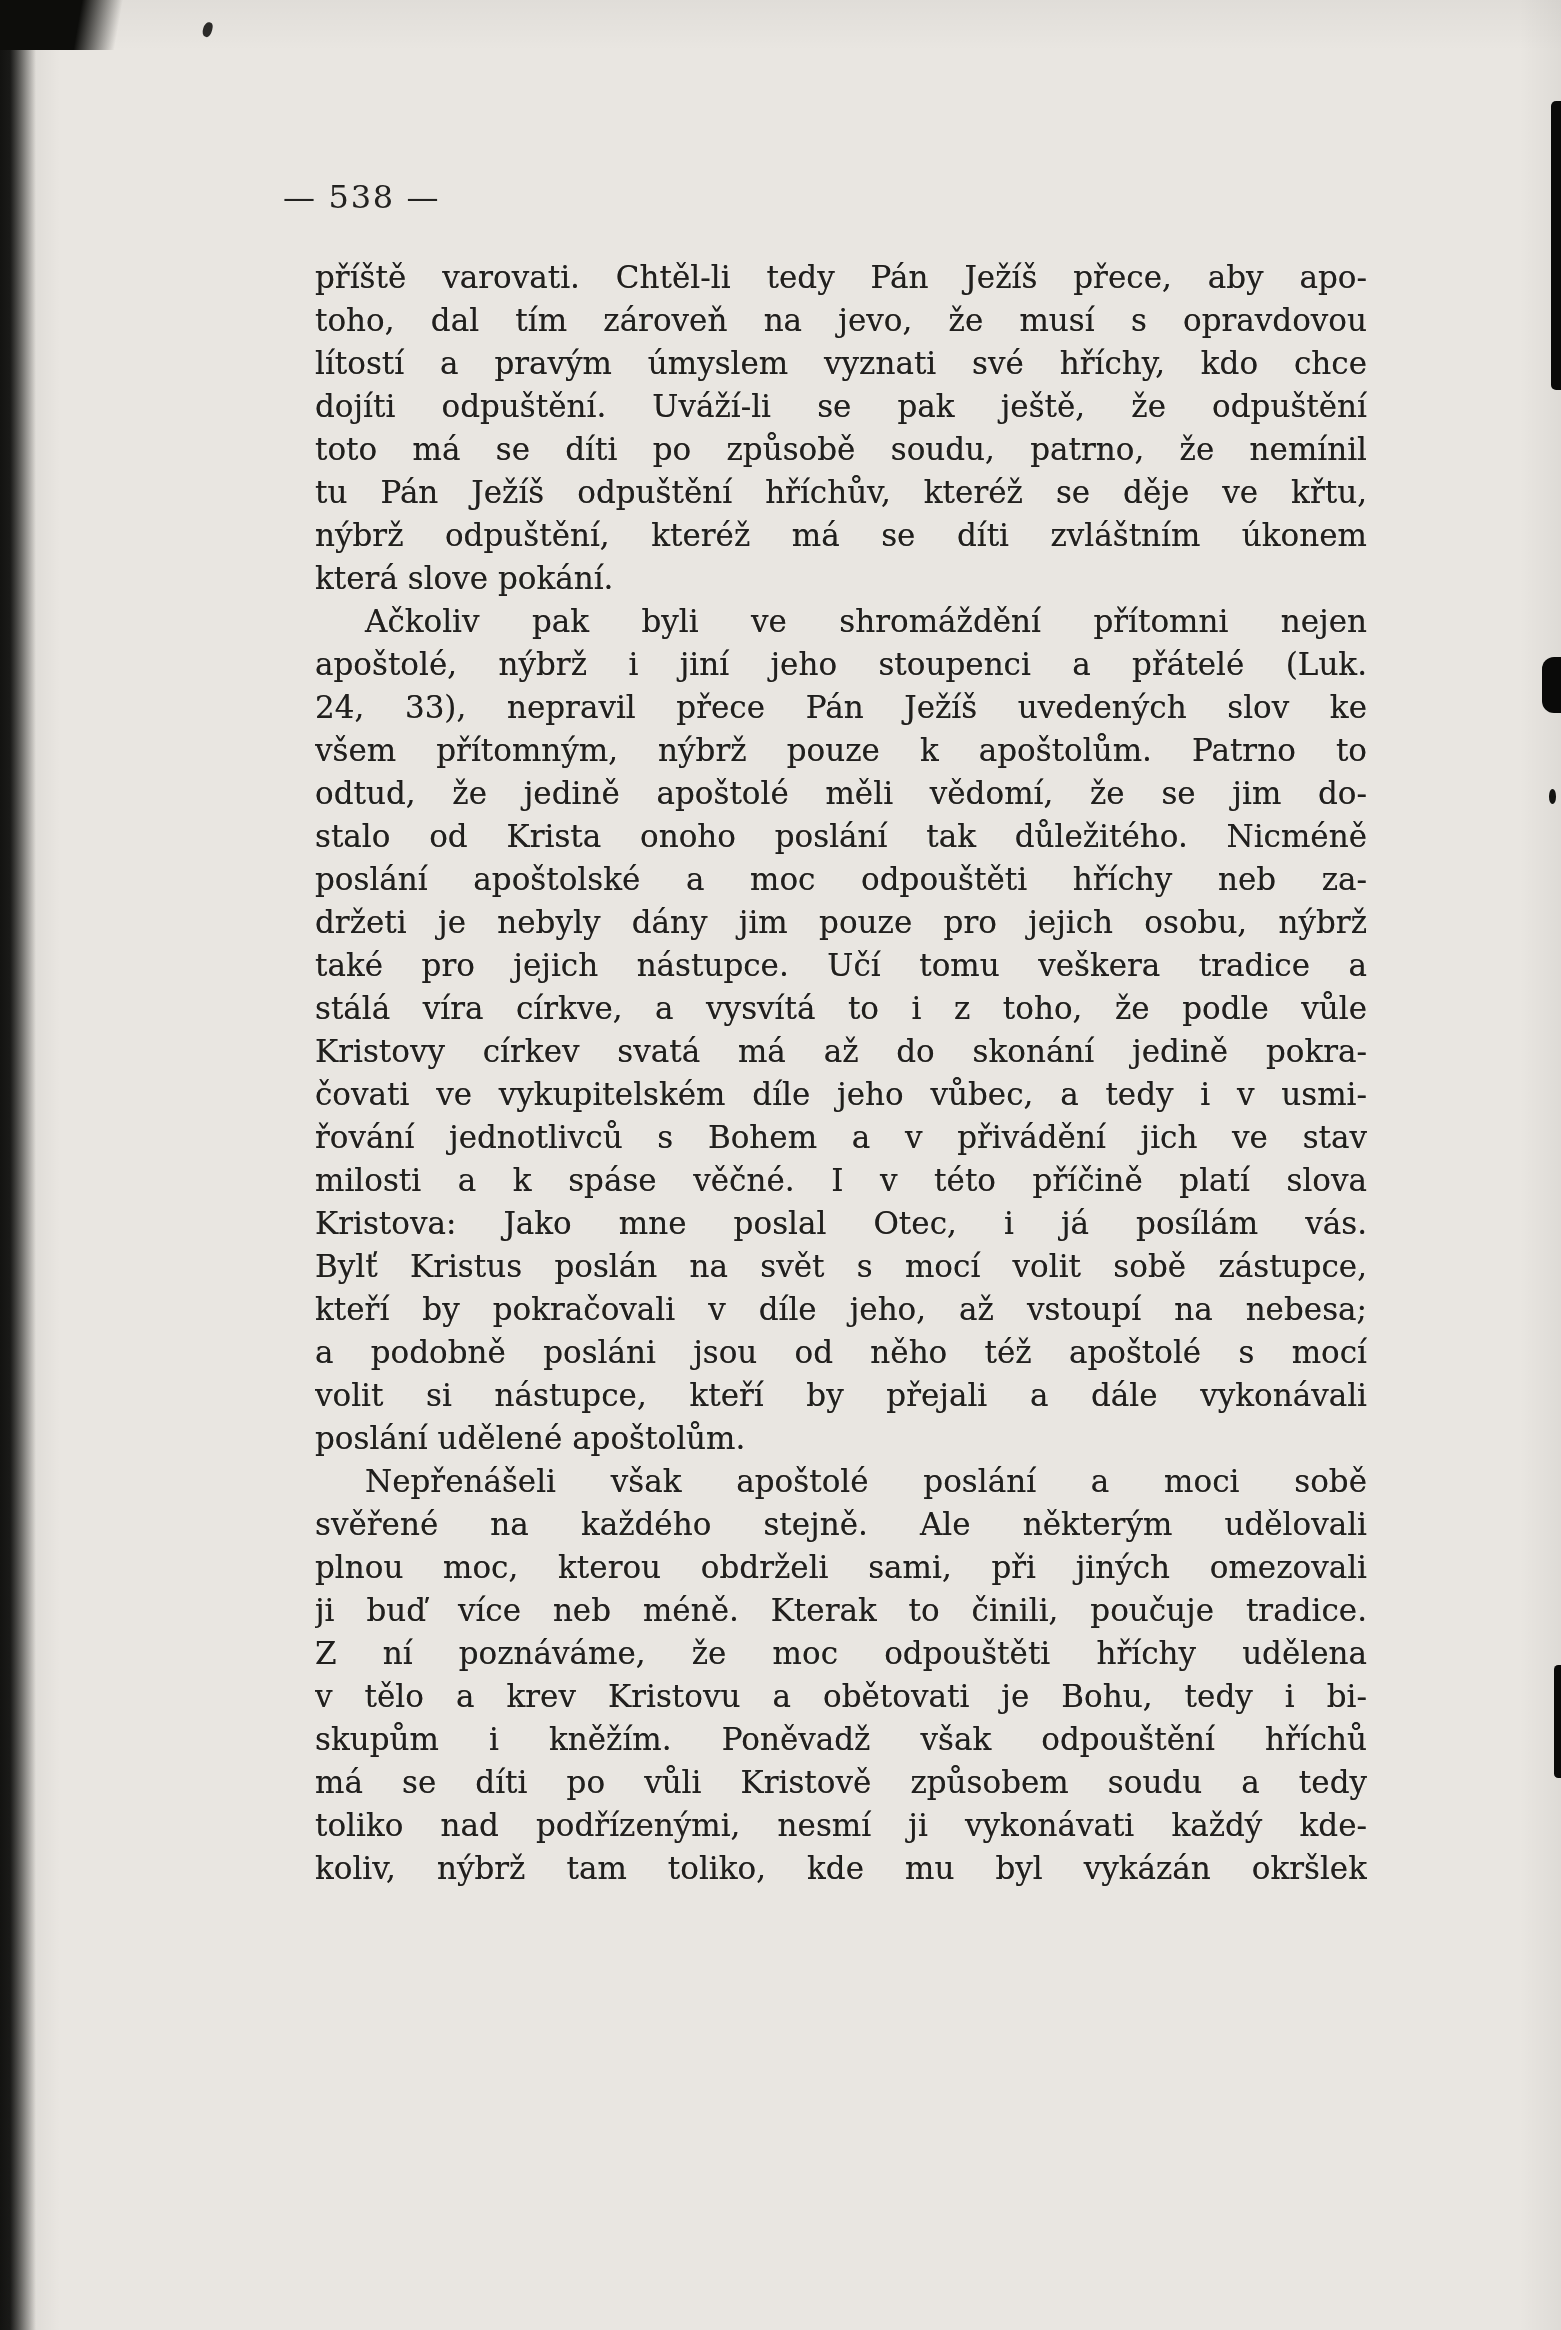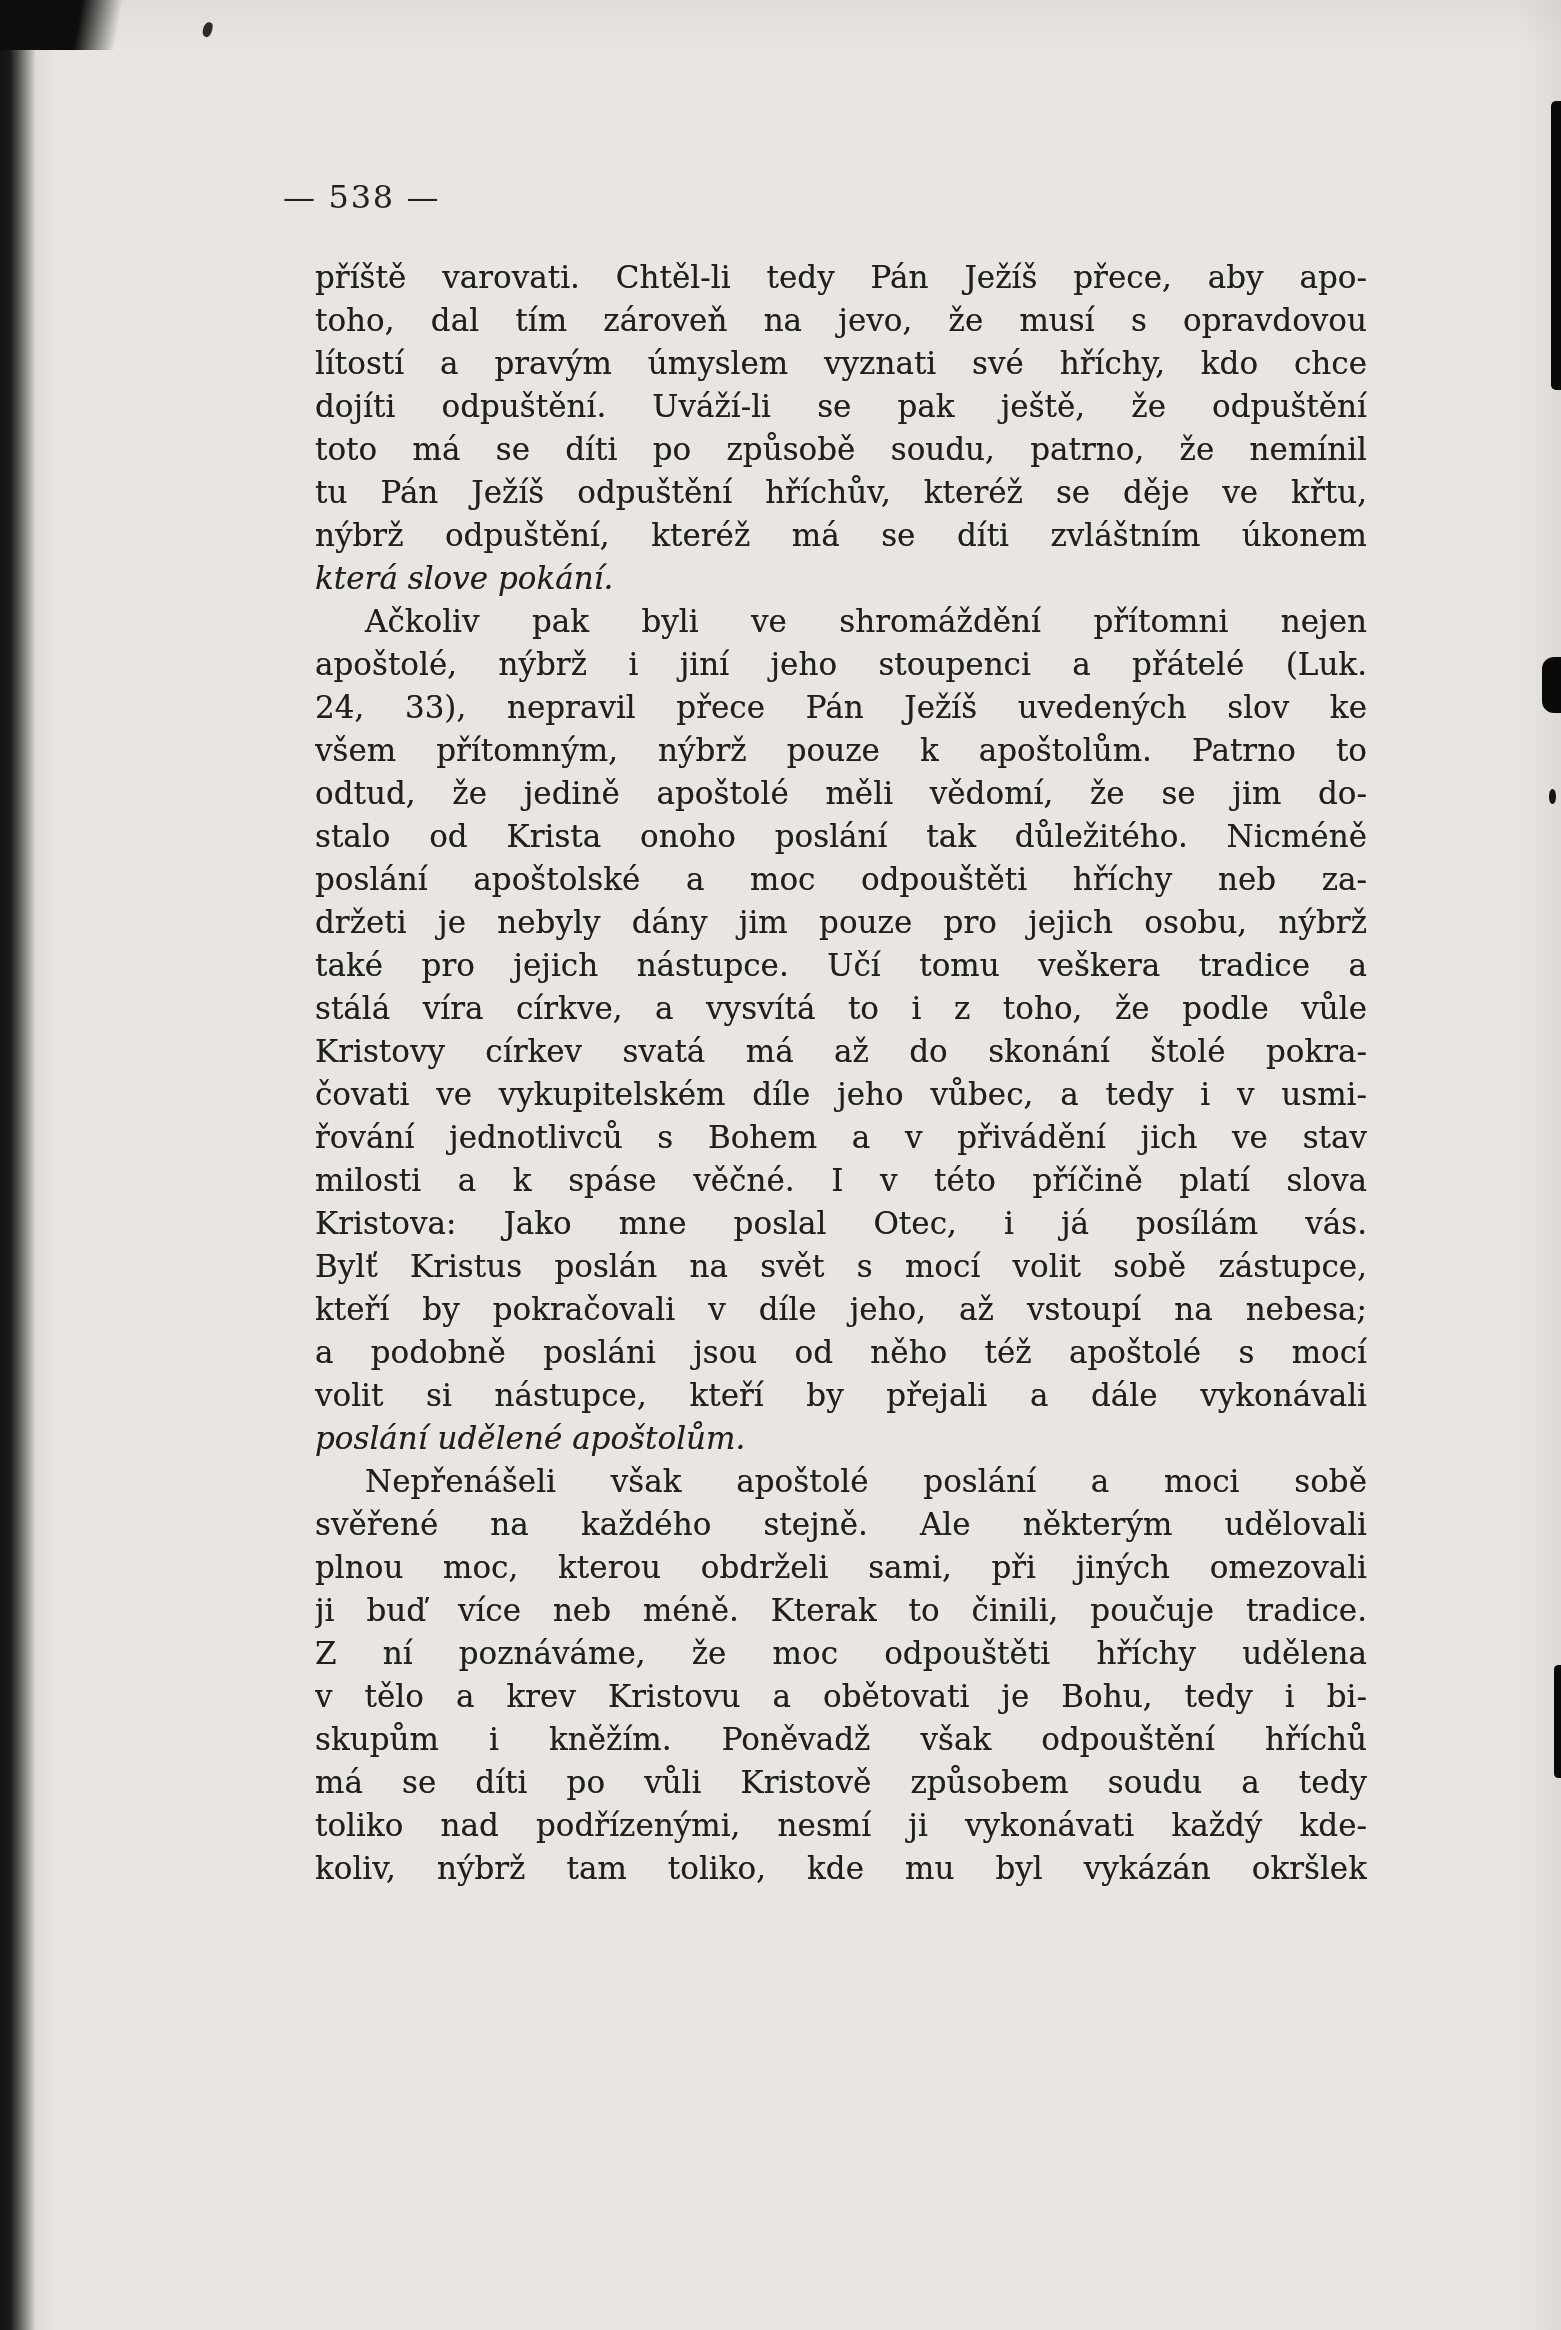--- a/index.html
+++ b/index.html
@@ -75,21 +75,20 @@
     height: 43px;
     overflow: hidden;
     text-align: justify;
     text-align-last: justify;
     white-space: normal;
   }
   .line.indent { text-indent: 50px; }
   .line.last {
     text-align: left;
     text-align-last: left;
-    font-style: italic;
   }
 </style>
 </head>
 <body>
 
 <div class="scan">
   <div class="edge-left"></div>
   <div class="corner-tl"></div>
   <div class="speck"></div>
   <div class="mark-bar-top"></div>
@@ -111,21 +110,21 @@
       <div class="line indent">Ačkoliv pak byli ve shromáždění přítomni nejen</div>
       <div class="line">apoštolé, nýbrž i jiní jeho stoupenci a přátelé (Luk.</div>
       <div class="line">24, 33), nepravil přece Pán Ježíš uvedených slov ke</div>
       <div class="line">všem přítomným, nýbrž pouze k apoštolům. Patrno to</div>
       <div class="line">odtud, že jedině apoštolé měli vědomí, že se jim do-</div>
       <div class="line">stalo od Krista onoho poslání tak důležitého. Nicméně</div>
       <div class="line">poslání apoštolské a moc odpouštěti hříchy neb za-</div>
       <div class="line">držeti je nebyly dány jim pouze pro jejich osobu, nýbrž</div>
       <div class="line">také pro jejich nástupce. Učí tomu veškera tradice a</div>
       <div class="line">stálá víra církve, a vysvítá to i z toho, že podle vůle</div>
-      <div class="line">Kristovy církev svatá má až do skonání štolé pokra-</div>
+      <div class="line">Kristovy církev svatá má až do skonání jedině pokra-</div>
       <div class="line">čovati ve vykupitelském díle jeho vůbec, a tedy i v usmi-</div>
       <div class="line">řování jednotlivců s Bohem a v přivádění jich ve stav</div>
       <div class="line">milosti a k spáse věčné. I v této příčině platí slova</div>
       <div class="line">Kristova: Jako mne poslal Otec, i já posílám vás.</div>
       <div class="line">Bylť Kristus poslán na svět s mocí volit sobě zástupce,</div>
       <div class="line">kteří by pokračovali v díle jeho, až vstoupí na nebesa;</div>
       <div class="line">a podobně posláni jsou od něho též apoštolé s mocí</div>
       <div class="line">volit si nástupce, kteří by přejali a dále vykonávali</div>
       <div class="line last">poslání udělené apoštolům.</div>
       <div class="line indent">Nepřenášeli však apoštolé poslání a moci sobě</div>

